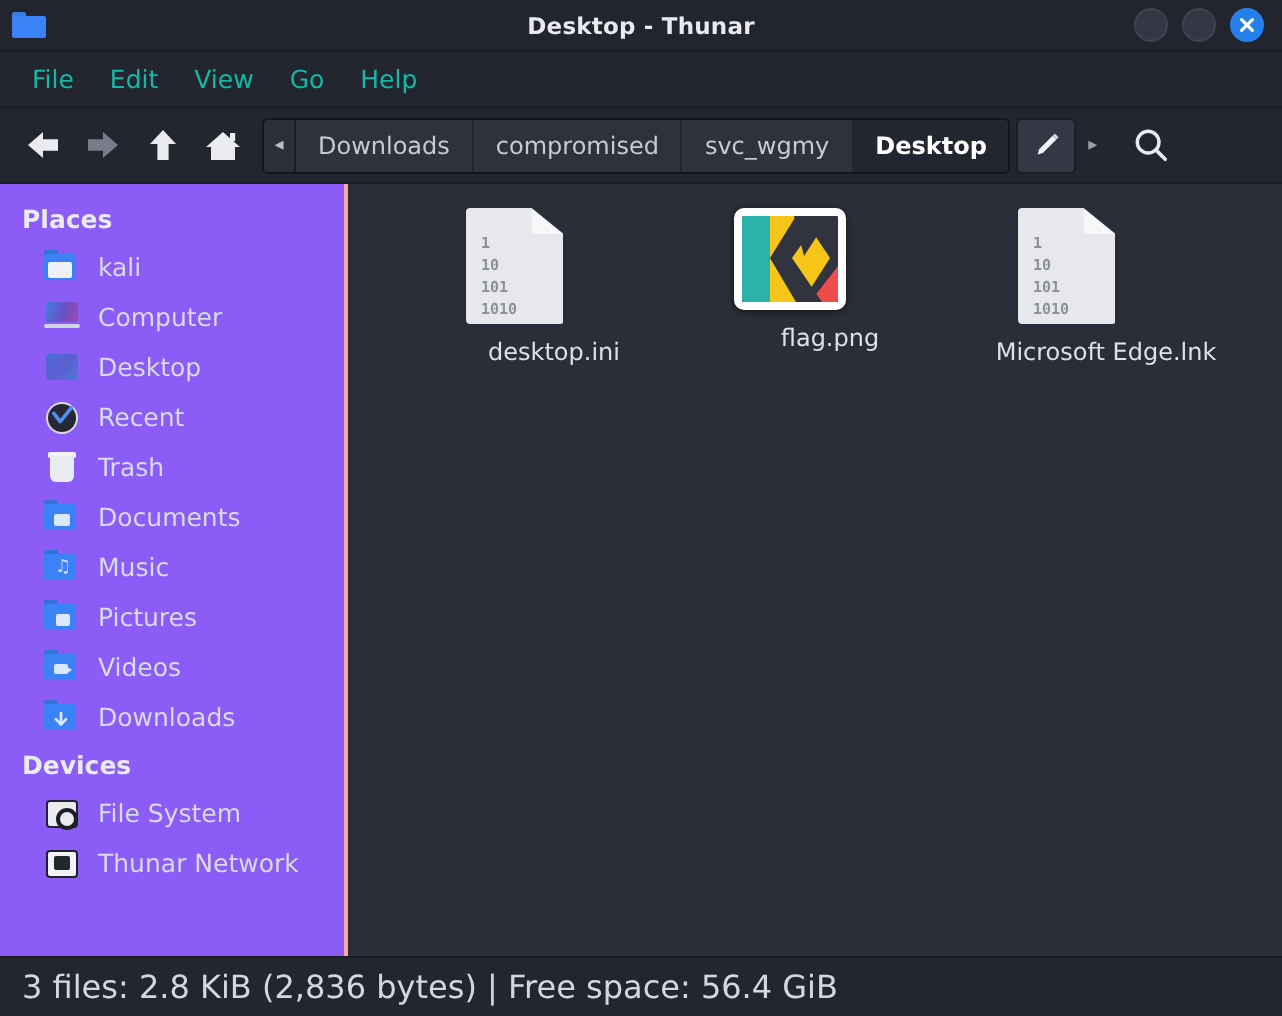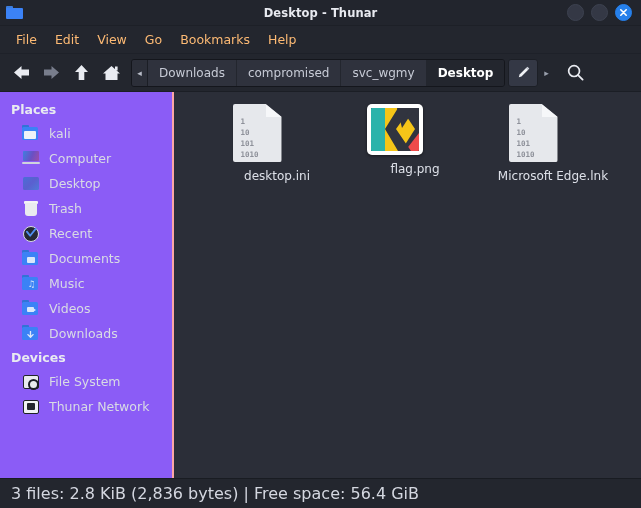--- a/index.html
+++ b/index.html
@@ -57,21 +57,21 @@
 
   
   .menubar {
     height: 28px; flex: 0 0 28px;
     background: #23262e;
     display: flex; align-items: center;
     padding-left: 7px;
     border-bottom: 1px solid #1e2129;
   }
   .menu-item {
-    font-size: 12.5px; color: #fdba74;
+    font-size: 12.5px; color: #14b8a6;
     padding: 3px 9px; border-radius: 2px; white-space: nowrap;
   }
 
   
   .toolbar {
     height: 38px; flex: 0 0 38px;
     background: #23262e;
     display: flex; align-items: center;
     padding: 0 8px 0 6px; gap: 0;
     border-bottom: 1px solid #1b1e25;
@@ -262,21 +262,20 @@
         </svg>
       </div>
     </div>
   </div>
 
   <div class="menubar">
     <div class="menu-item">File</div>
     <div class="menu-item">Edit</div>
     <div class="menu-item">View</div>
     <div class="menu-item">Go</div>
-    <div class="menu-item">Bookmarks</div>
     <div class="menu-item">Help</div>
   </div>
 
   <div class="toolbar">
 
     <div class="nav-btn">
       <svg width="19" height="17" viewBox="0 0 19 17">
         <path d="M9.5 2 L9.5 5.6 L17 5.6 L17 11.4 L9.5 11.4 L9.5 15 L2 8.5 Z" fill="#e9ebf1"></path>
       </svg>
     </div>
@@ -349,54 +348,62 @@
 
       <div class="side-row">
         <span class="side-ico ico-desktop">
           <span class="scr2"></span>
         </span>
         <span class="side-label">Desktop</span>
       </div>
 
       <div class="side-row">
         <span class="side-ico">
-          <span class="ico-trash-lid"></span>
-            <span class="ico-trash"></span>
-        </span>
-        <span class="side-label">Trash</span>
-      </div>
-
-      <div class="side-row">
-        <span class="side-ico">
           <span class="ico-clock"></span>
           <svg width="11" height="11" viewBox="0 0 12 12" style="position:absolute;left:3.5px;top:3.5px;">
             <path d="M1 4 L4.5 8.5 L10.5 1" stroke="#4f8ff0" stroke-width="2" fill="none" stroke-linecap="round" stroke-linejoin="round"></path>
           </svg>
         </span>
         <span class="side-label">Recent</span>
       </div>
 
       <div class="side-row">
         <span class="side-ico">
+          <span class="ico-trash-lid"></span>
+            <span class="ico-trash"></span>
+        </span>
+        <span class="side-label">Trash</span>
+      </div>
+
+      <div class="side-row">
+        <span class="side-ico">
           <span class="fold-tab"></span>
             <span class="fold"></span>
           <span style="position:absolute;left:5px;top:7px;width:8px;height:6px;background:#dbe7fa;border-radius:1px;"></span>
         </span>
         <span class="side-label">Documents</span>
       </div>
 
       <div class="side-row">
         <span class="side-ico">
           <span class="fold-tab"></span>
             <span class="fold"></span>
           <span style="position:absolute;left:5.5px;top:5.5px;font-size:9px;color:#cfe0f7;line-height:9px;">♫</span>
         </span>
         <span class="side-label">Music</span>
       </div>
 
+      <div class="side-row">
+        <span class="side-ico">
+          <span class="fold-tab"></span>
+            <span class="fold"></span>
+          <span style="position:absolute;left:5.5px;top:7px;width:7px;height:6px;background:#dbe7fa;border-radius:1px;"></span>
+        </span>
+        <span class="side-label">Pictures</span>
+      </div>
 
       <div class="side-row">
         <span class="side-ico">
           <span class="fold-tab"></span>
             <span class="fold"></span>
           <span style="position:absolute;left:4.5px;top:7.5px;width:7px;height:5px;background:#dbe7fa;border-radius:1px;"></span>
           <span style="position:absolute;left:11px;top:8px;width:0;height:0;border-top:2px solid transparent;border-bottom:2px solid transparent;border-left:3px solid #dbe7fa;"></span>
         </span>
         <span class="side-label">Videos</span>
       </div>

